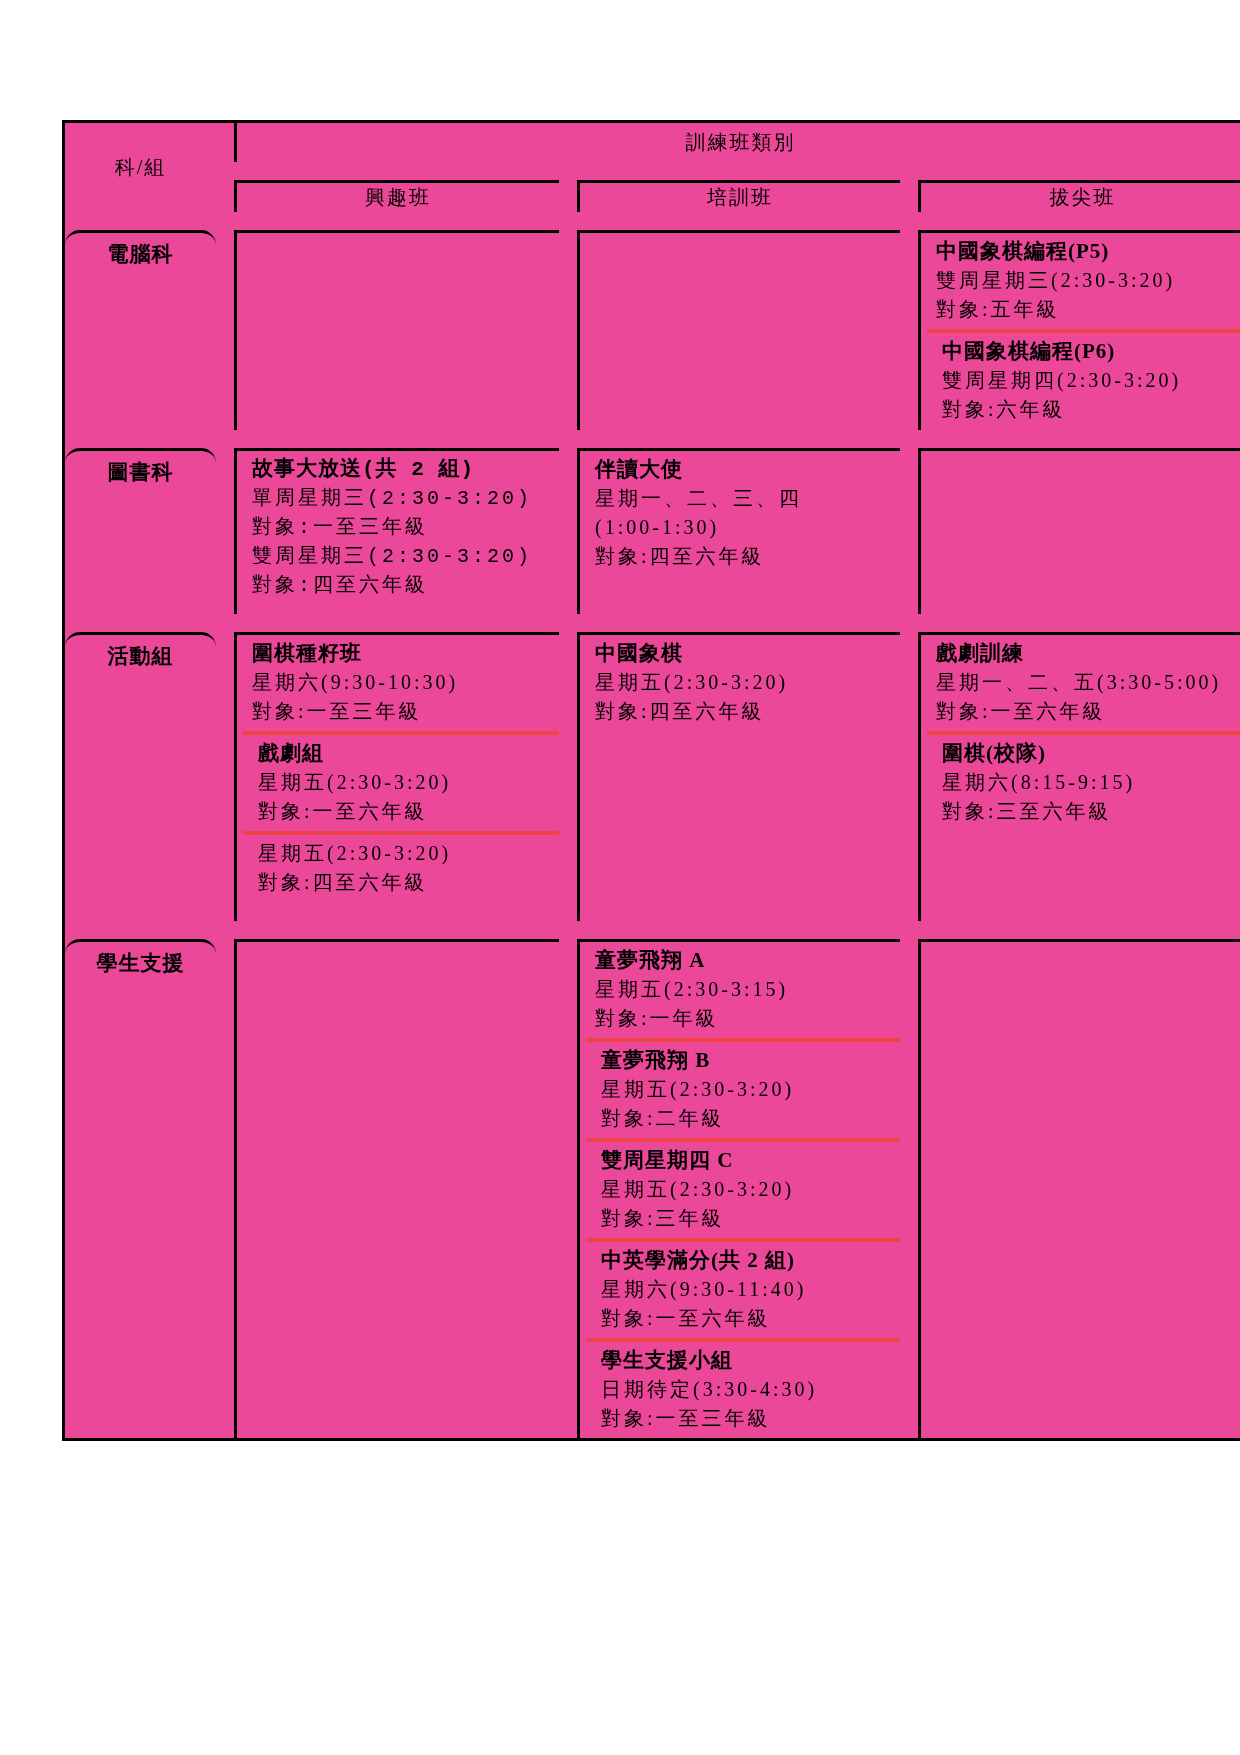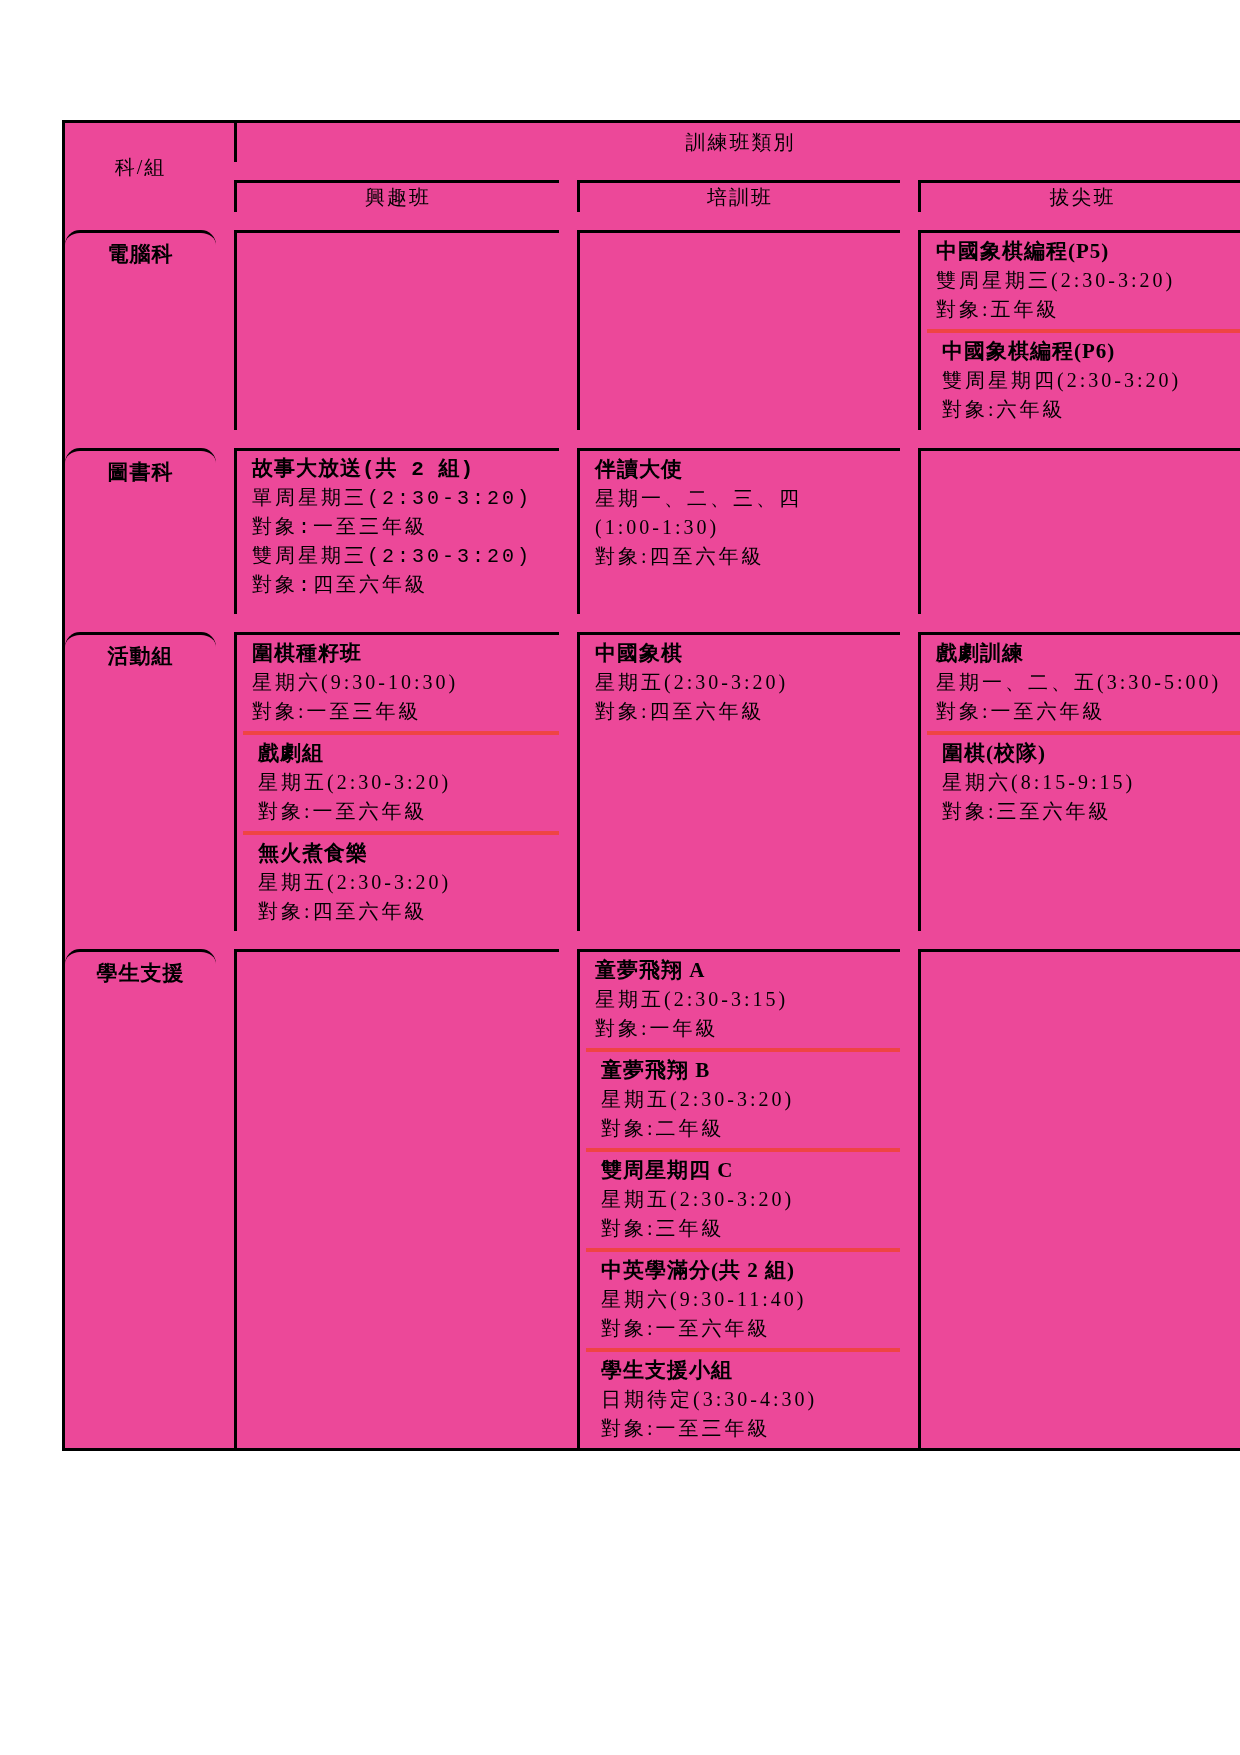--- a/index.html
+++ b/index.html
@@ -114,21 +114,20 @@
         <div class="entry-title">圍棋種籽班</div>
         <div class="entry-line">星期六(9:30-10:30)</div>
         <div class="entry-line">對象:一至三年級</div>
       </div>
       <div class="entry">
         <div class="entry-title">戲劇組</div>
         <div class="entry-line">星期五(2:30-3:20)</div>
         <div class="entry-line">對象:一至六年級</div>
       </div>
       <div class="entry">
-        <div class="entry-title">無火煮食樂</div>
         <div class="entry-line">星期五(2:30-3:20)</div>
         <div class="entry-line">對象:四至六年級</div>
       </div>
     </div>
     <div class="entries-cell bl bt" style="grid-column:3;grid-row:5;">
       <div class="entry">
         <div class="entry-title">中國象棋</div>
         <div class="entry-line">星期五(2:30-3:20)</div>
         <div class="entry-line">對象:四至六年級</div>
       </div>

